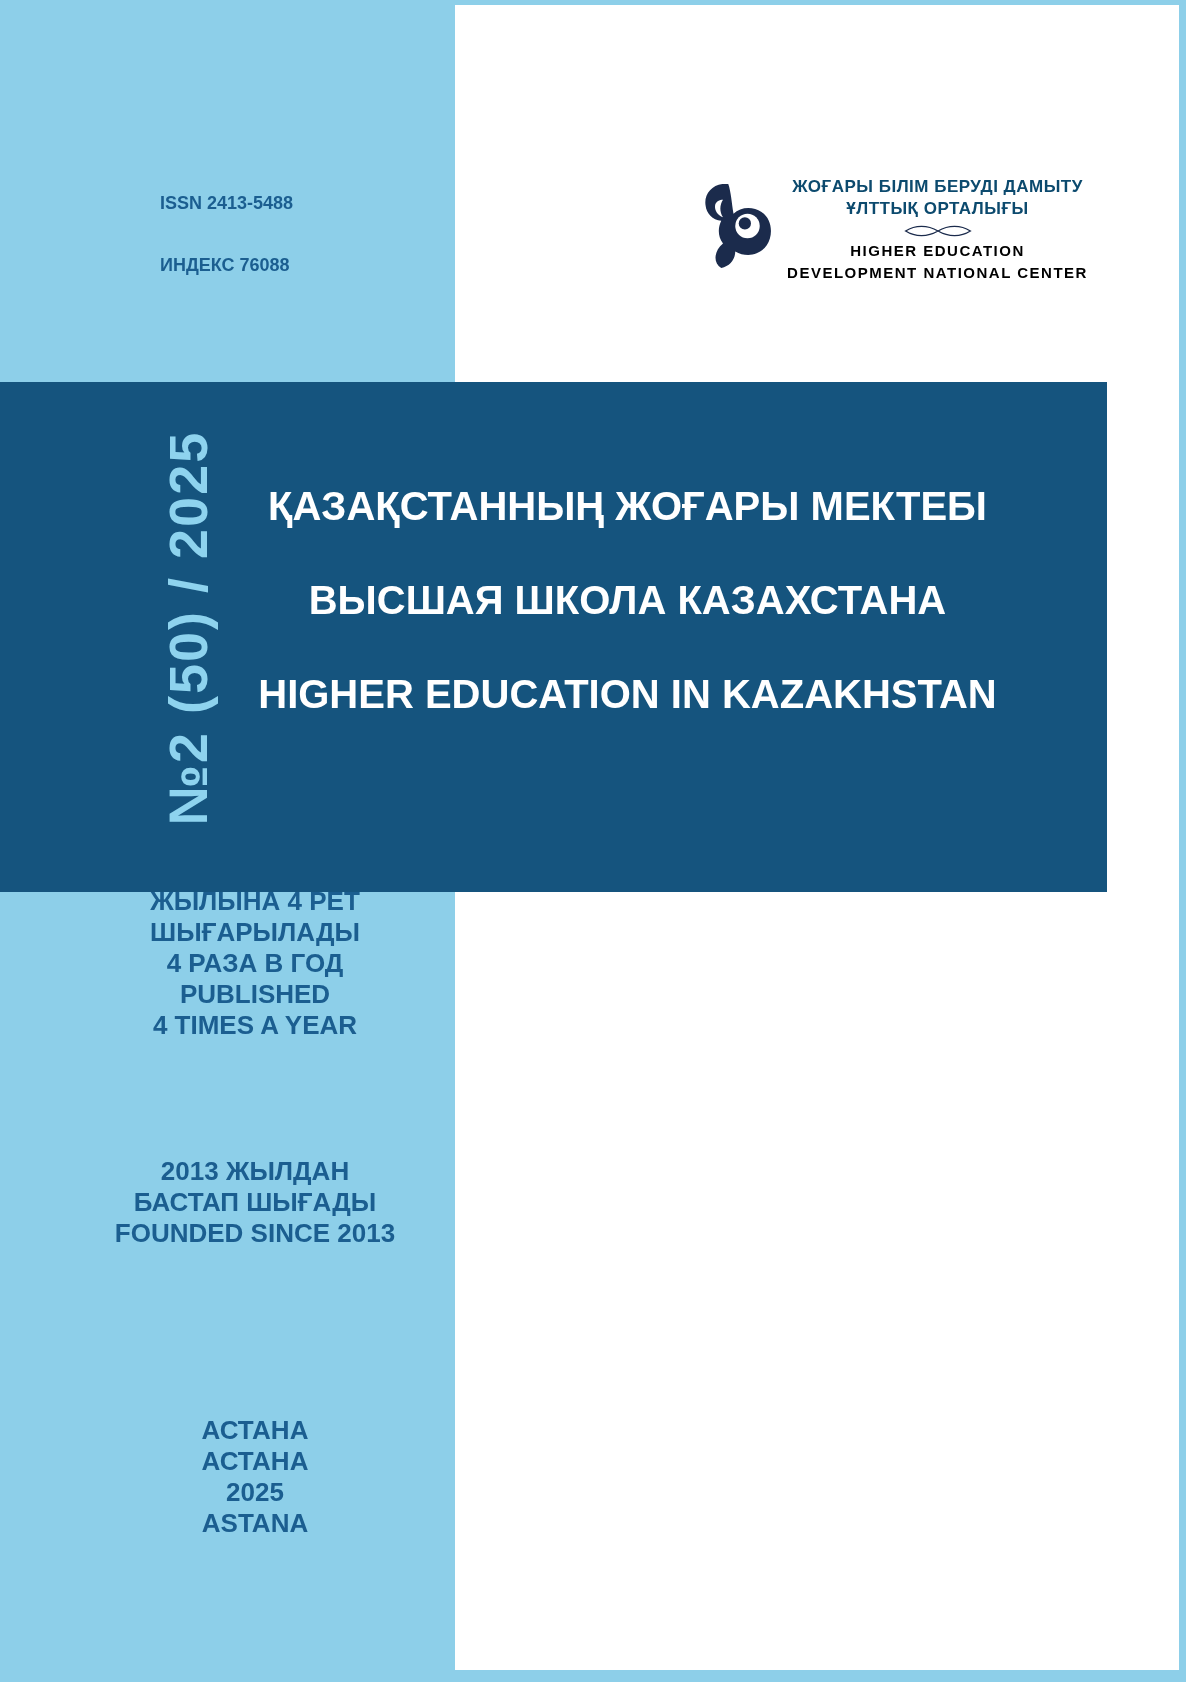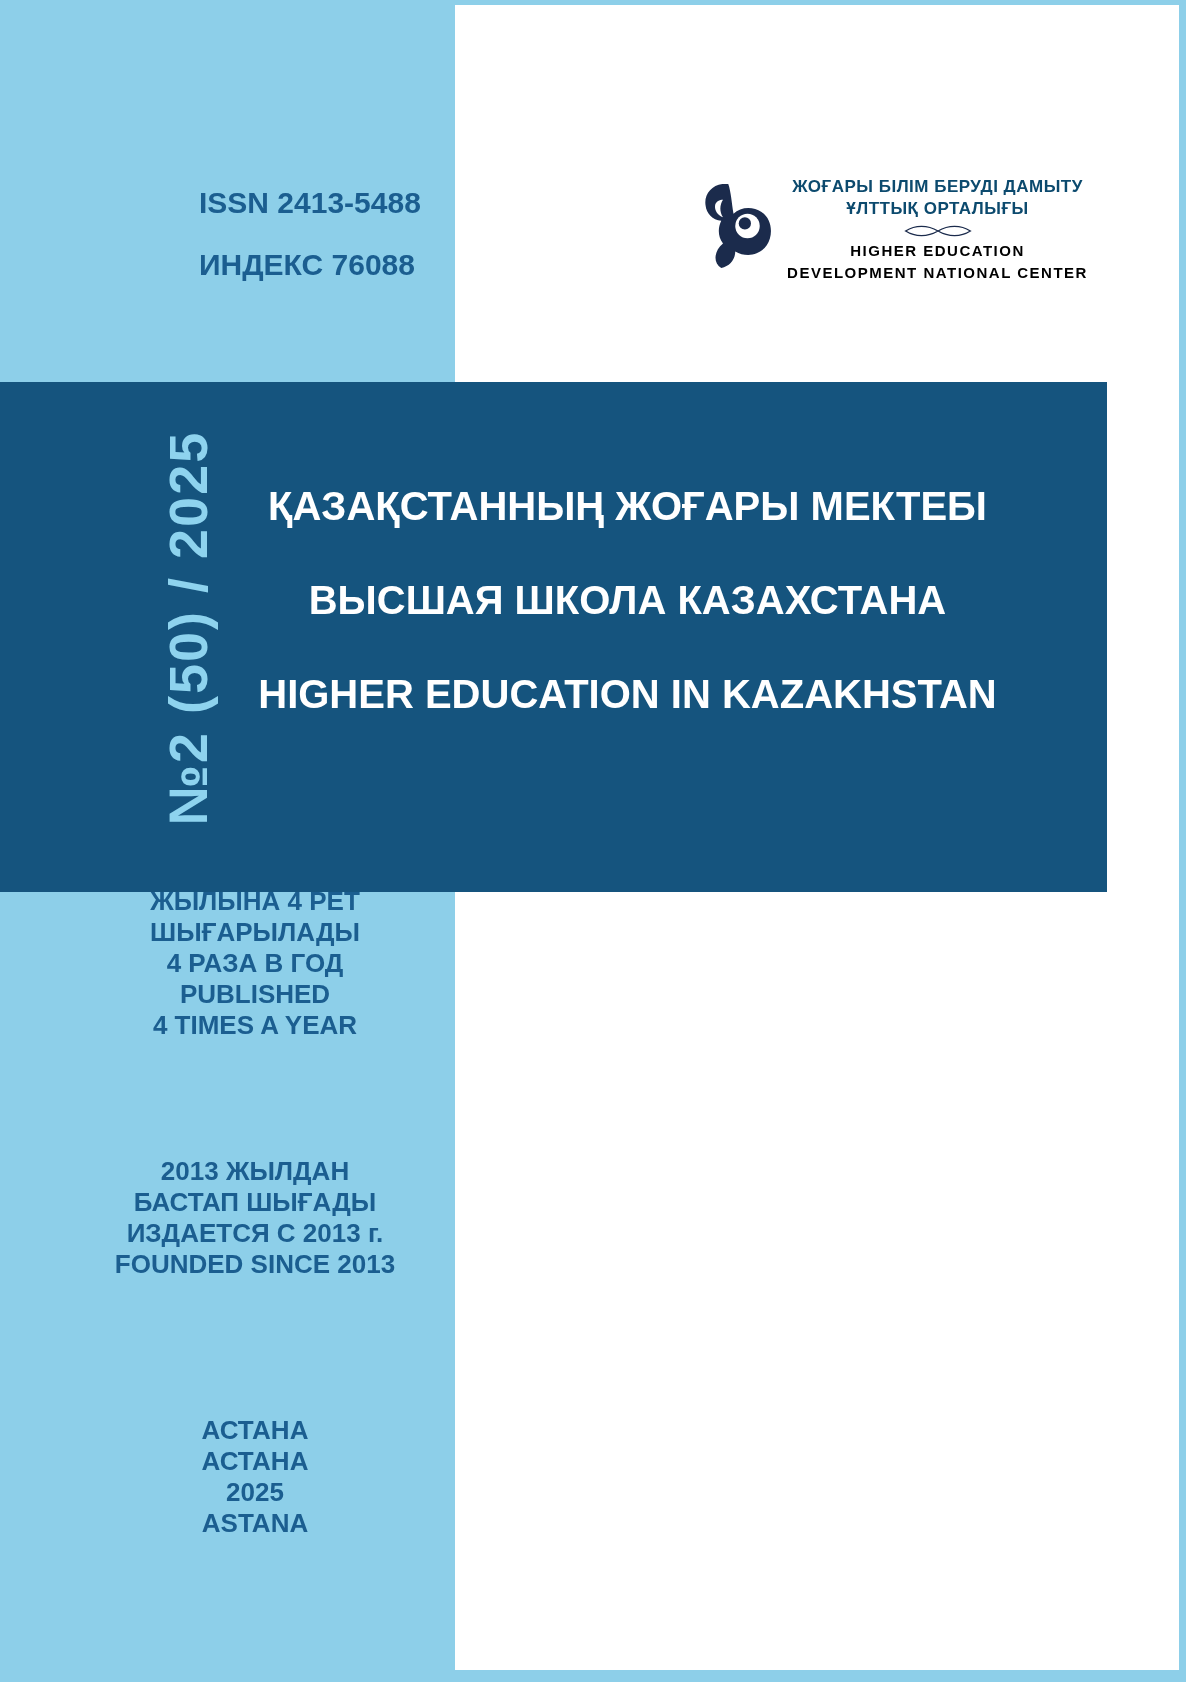--- a/index.html
+++ b/index.html
@@ -8,21 +8,21 @@
     background:#8dcfe9; overflow:hidden;
     font-family:"Liberation Sans", sans-serif;
   }
   .white-panel {
     position:absolute; left:455px; top:5px; width:724px; height:1665px;
     background:#ffffff;
   }
   
   .code-line {
     position:absolute; left:160px; color:#1b5e90; font-weight:bold;
-    font-size:30px; line-height:30px; white-space:nowrap;margin-left:39px;
+    font-size:18px; line-height:30px; white-space:nowrap;
   }
   .issn { top:188px; }
   .index { top:250px; }
 
   
   .logo-icon { position:absolute; left:698px; top:184px; width:78px; height:84px; }
   .logo-text {
     position:absolute; left:765px; top:176px; width:345px; text-align:center;
   }
   .logo-kk {
@@ -100,21 +100,20 @@
   <div>ЖЫЛЫНА 4 РЕТ</div>
   <div>ШЫҒАРЫЛАДЫ</div>
   <div>4 РАЗА В ГОД</div>
   <div>PUBLISHED</div>
   <div>4 TIMES A YEAR</div>
 </div>
 
 <div class="col-block founded">
   <div>2013 ЖЫЛДАН</div>
   <div>БАСТАП ШЫҒАДЫ</div>
-  <div>ИЗДАЕТСЯ С 2013 г.</div>
   <div>FOUNDED SINCE 2013</div>
 </div>
 
 <div class="col-block city">
   <div>АСТАНА</div>
   <div>АСТАНА</div>
   <div>2025</div>
   <div>ASTANA</div>
 </div>
 

